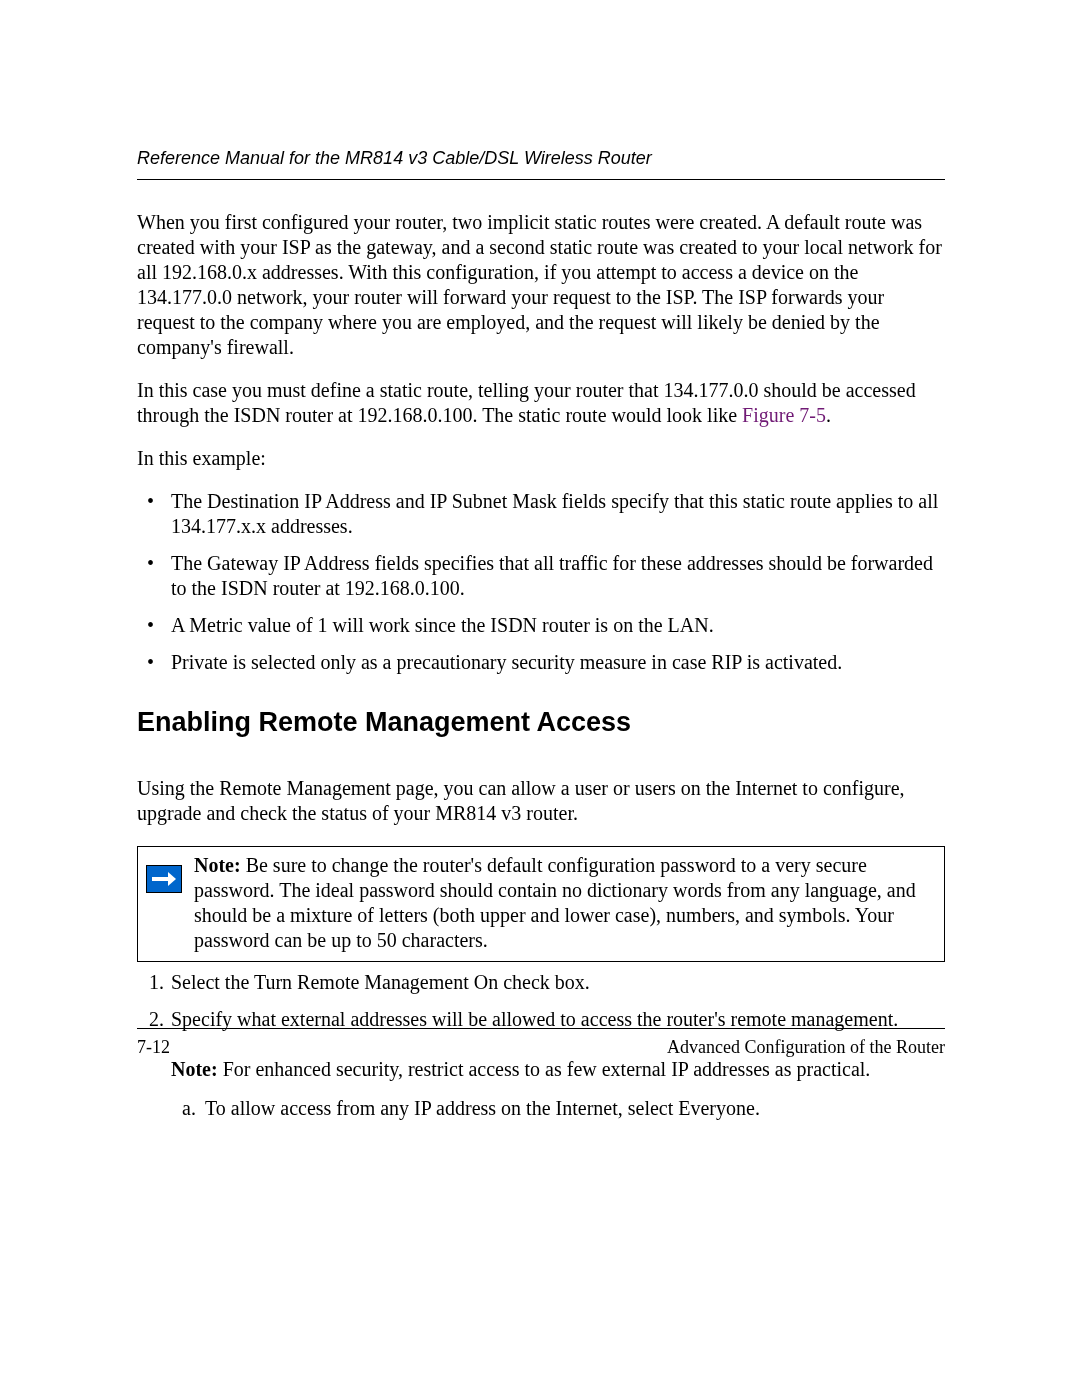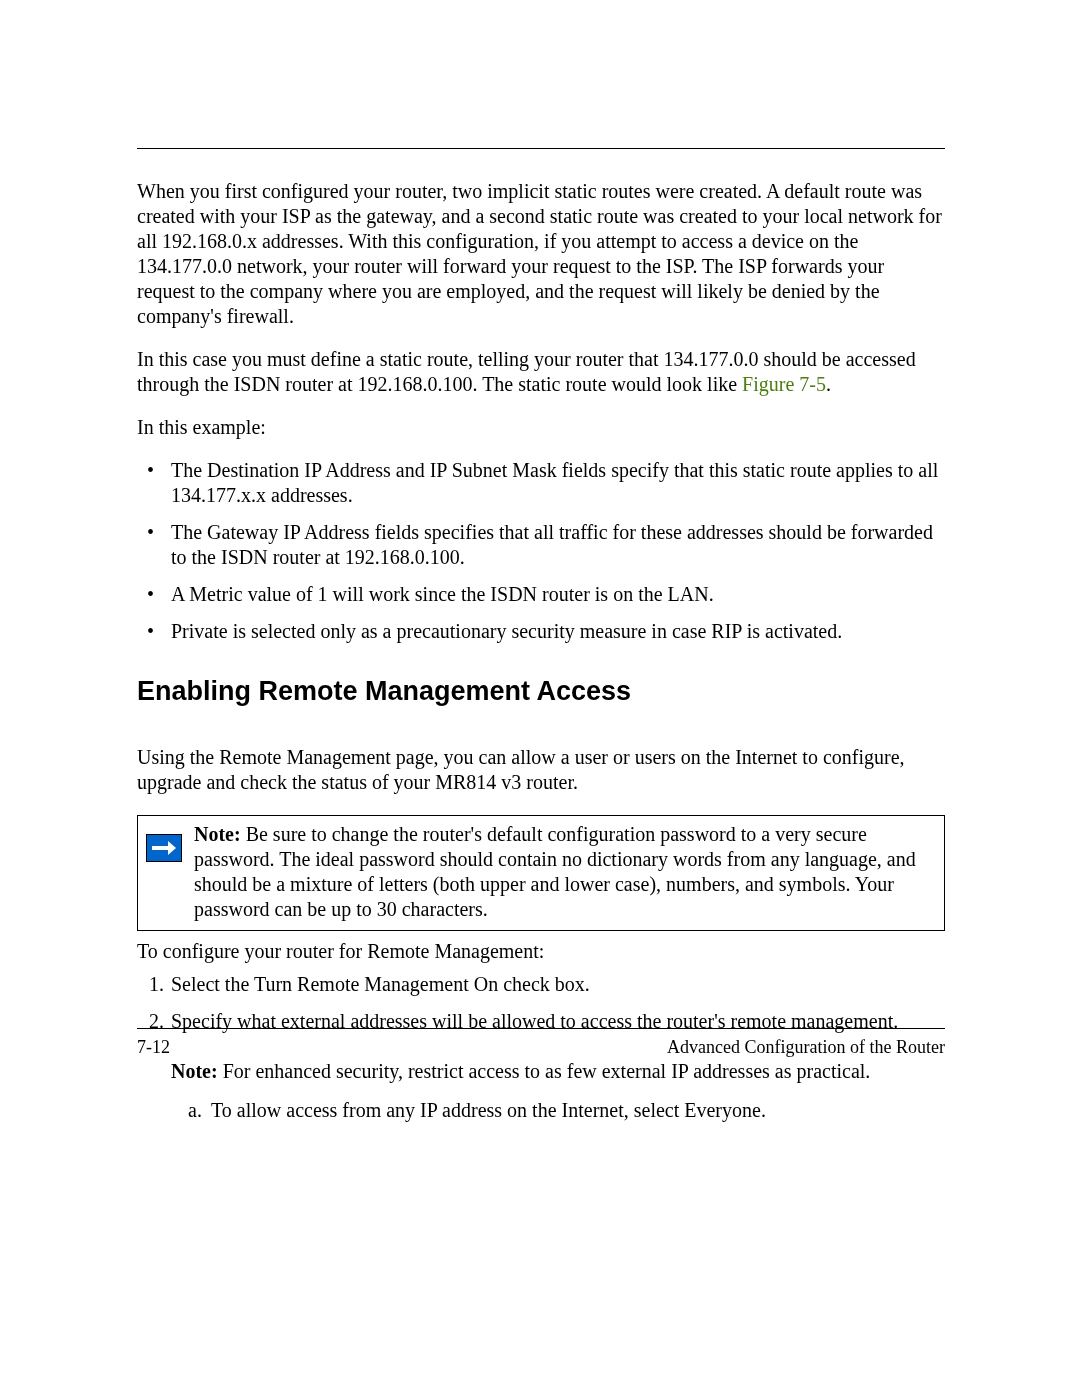--- a/index.html
+++ b/index.html
@@ -27,21 +27,21 @@
     border: none;
     border-top: 1.5px solid #000;
     margin: 0 0 30px 0;
   }
   p.body {
     font-size: 20px;
     line-height: 1.25;
     margin: 0 0 18px 0;
   }
   a.figref {
-    color: #4d7c0f;
+    color: #701a75;
     text-decoration: none;
   }
   ul.bullets {
     list-style: none;
     padding: 0;
     margin: 0 0 20px 0;
   }
   ul.bullets li {
     position: relative;
     padding-left: 34px;
@@ -103,21 +103,21 @@
     line-height: 1.25;
     margin-bottom: 12px;
     padding-left: 2px;
   }
   .step-note {
     margin: 25px 0 14px 0;
   }
   ol.substeps {
     list-style: lower-alpha;
     padding-left: 26px;
-    margin: 10px;
+    margin: 4px;
   }
   ol.substeps li {
     font-size: 20px;
     line-height: 1.25;
     padding-left: 4px;
   }
   .footer {
     position: absolute;
     left: 137px;
     right: 135px;
@@ -140,20 +140,21 @@
     font-size: 17px;
     margin-top: 8px;
     font-family: "Times New Roman", Times, serif;
   }
 </style>
 </head>
 <body>
 
 <div class="page">
 
+  <div class="header-line">Reference Manual for the MR814 v3 Cable/DSL Wireless Router</div>
   <hr class="rule">
 
   <p class="body">When you first configured your router, two implicit static routes were created. A default route was created with your ISP as the gateway, and a second static route was created to your local network for all 192.168.0.x addresses. With this configuration, if you attempt to access a device on the 134.177.0.0 network, your router will forward your request to the ISP. The ISP forwards your request to the company where you are employed, and the request will likely be denied by the company's firewall.</p>
 
   <p class="body">
     <span>In this case you must define a static route, telling your router that 134.177.0.0 should be accessed through the ISDN router at 192.168.0.100. The static route would look like </span><a class="figref" href="#">Figure 7-5</a><span>.</span>
   </p>
 
   <p class="body">In this example:</p>
 
@@ -171,25 +172,24 @@
   <div class="note-box">
     <div class="note-icon-cell">
       <div class="note-icon">
         <svg width="28" height="18" viewBox="0 0 28 18">
           <line x1="2" y1="9" x2="20" y2="9" stroke="#ffffff" stroke-width="4"></line>
           <polygon points="18,2 26,9 18,16" fill="#ffffff"></polygon>
         </svg>
       </div>
     </div>
     <div class="note-text-cell">
-      <span class="note-label">Note:</span><span> Be sure to change the router's default configuration password to a very secure password. The ideal password should contain no dictionary words from any language, and should be a mixture of letters (both upper and lower case), numbers, and symbols. Your password can be up to 30 characters.</span>
+      <span class="note-label">Note:</span><span> Be sure to change the router's default configuration password to a very secure password. The ideal password should contain no dictionary words from any language, and should be a mixture of letters (both upper and lower case), numbers, and symbols. Your password can be up to 50 characters.</span>
     </div>
   </div>
 
-  <p class="body" style="margin-bottom:6px;">To configure your router for Remote Management:</p>
 
   <ol class="steps">
     <li>Select the Turn Remote Management On check box.</li>
     <li>
       <span>Specify what external addresses will be allowed to access the router's remote management.</span>
       <div class="step-note">
         <span class="note-label">Note:</span><span> For enhanced security, restrict access to as few external IP addresses as practical.</span>
       </div>
       <ol class="substeps">
         <li>To allow access from any IP address on the Internet, select Everyone.</li>

